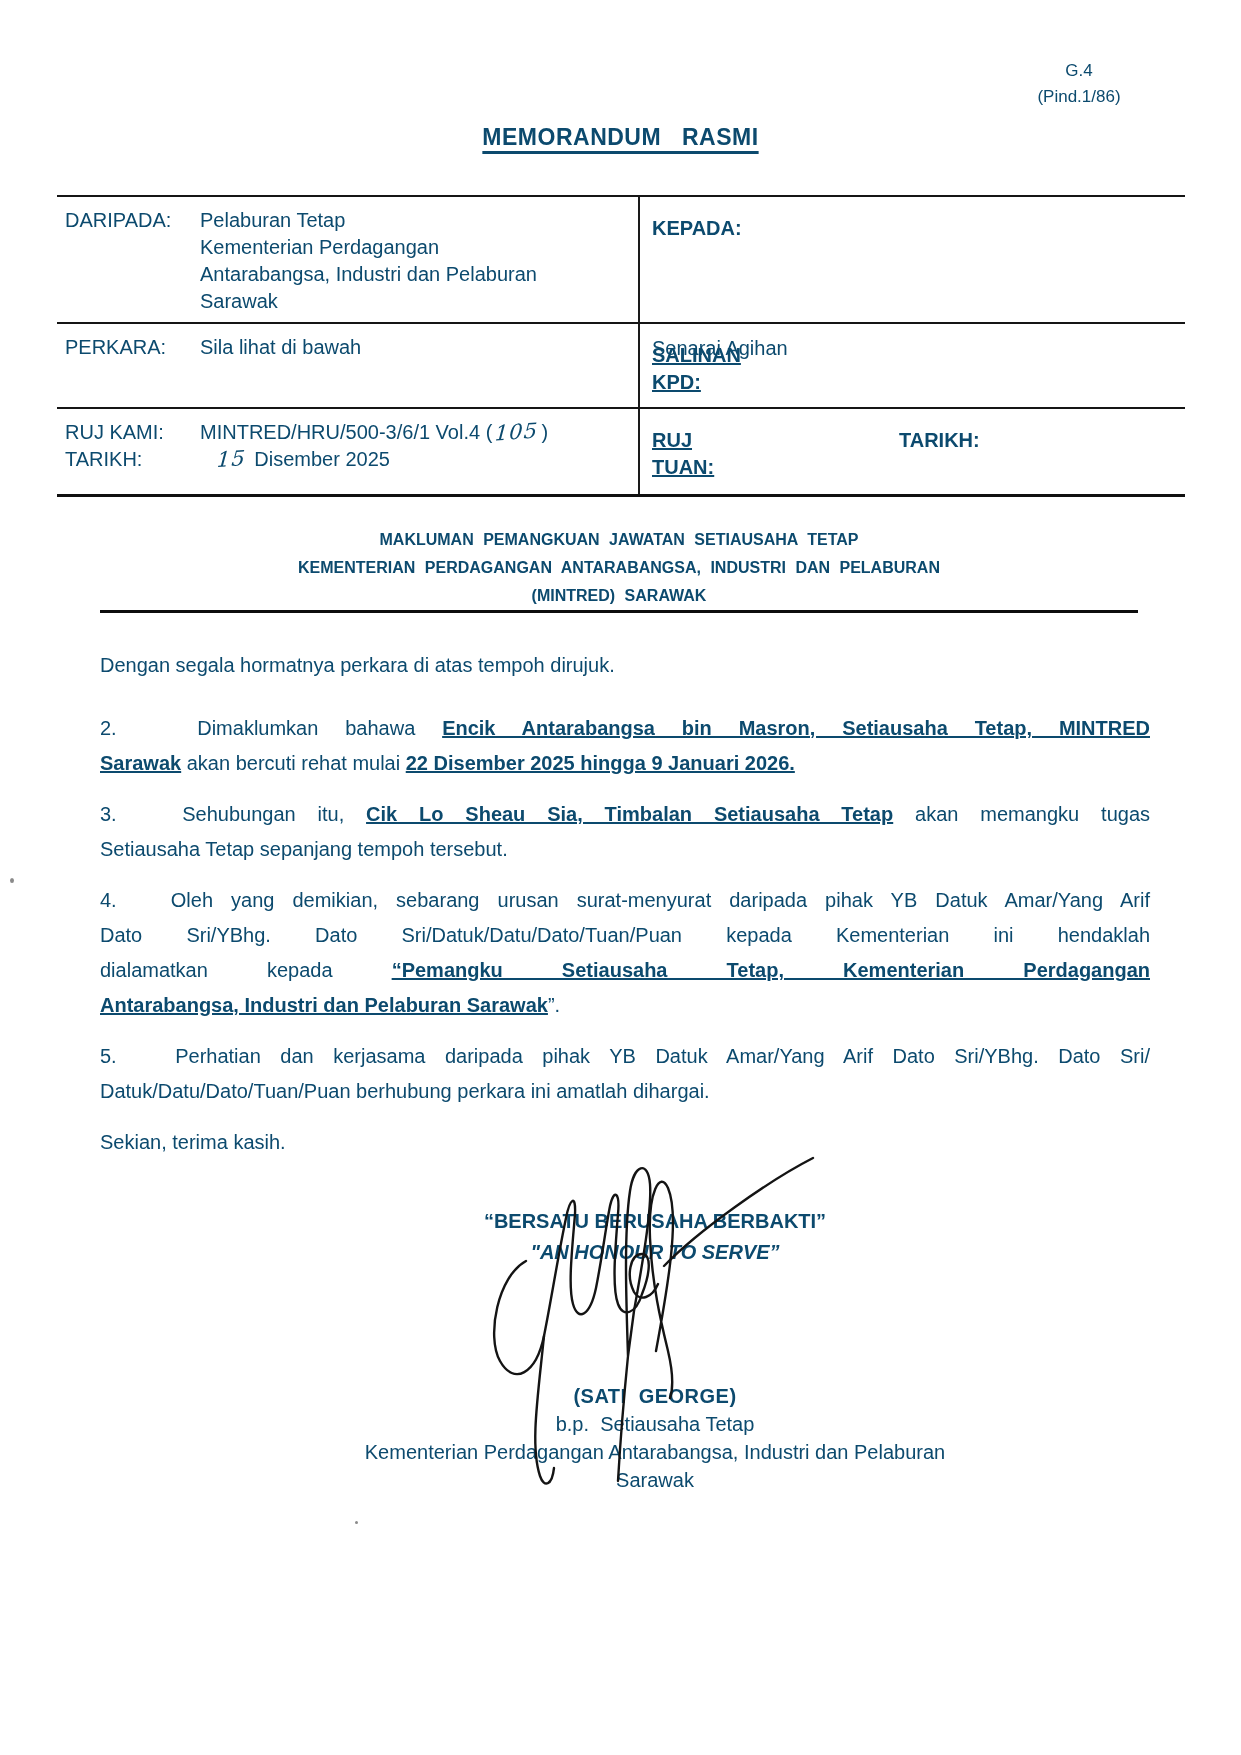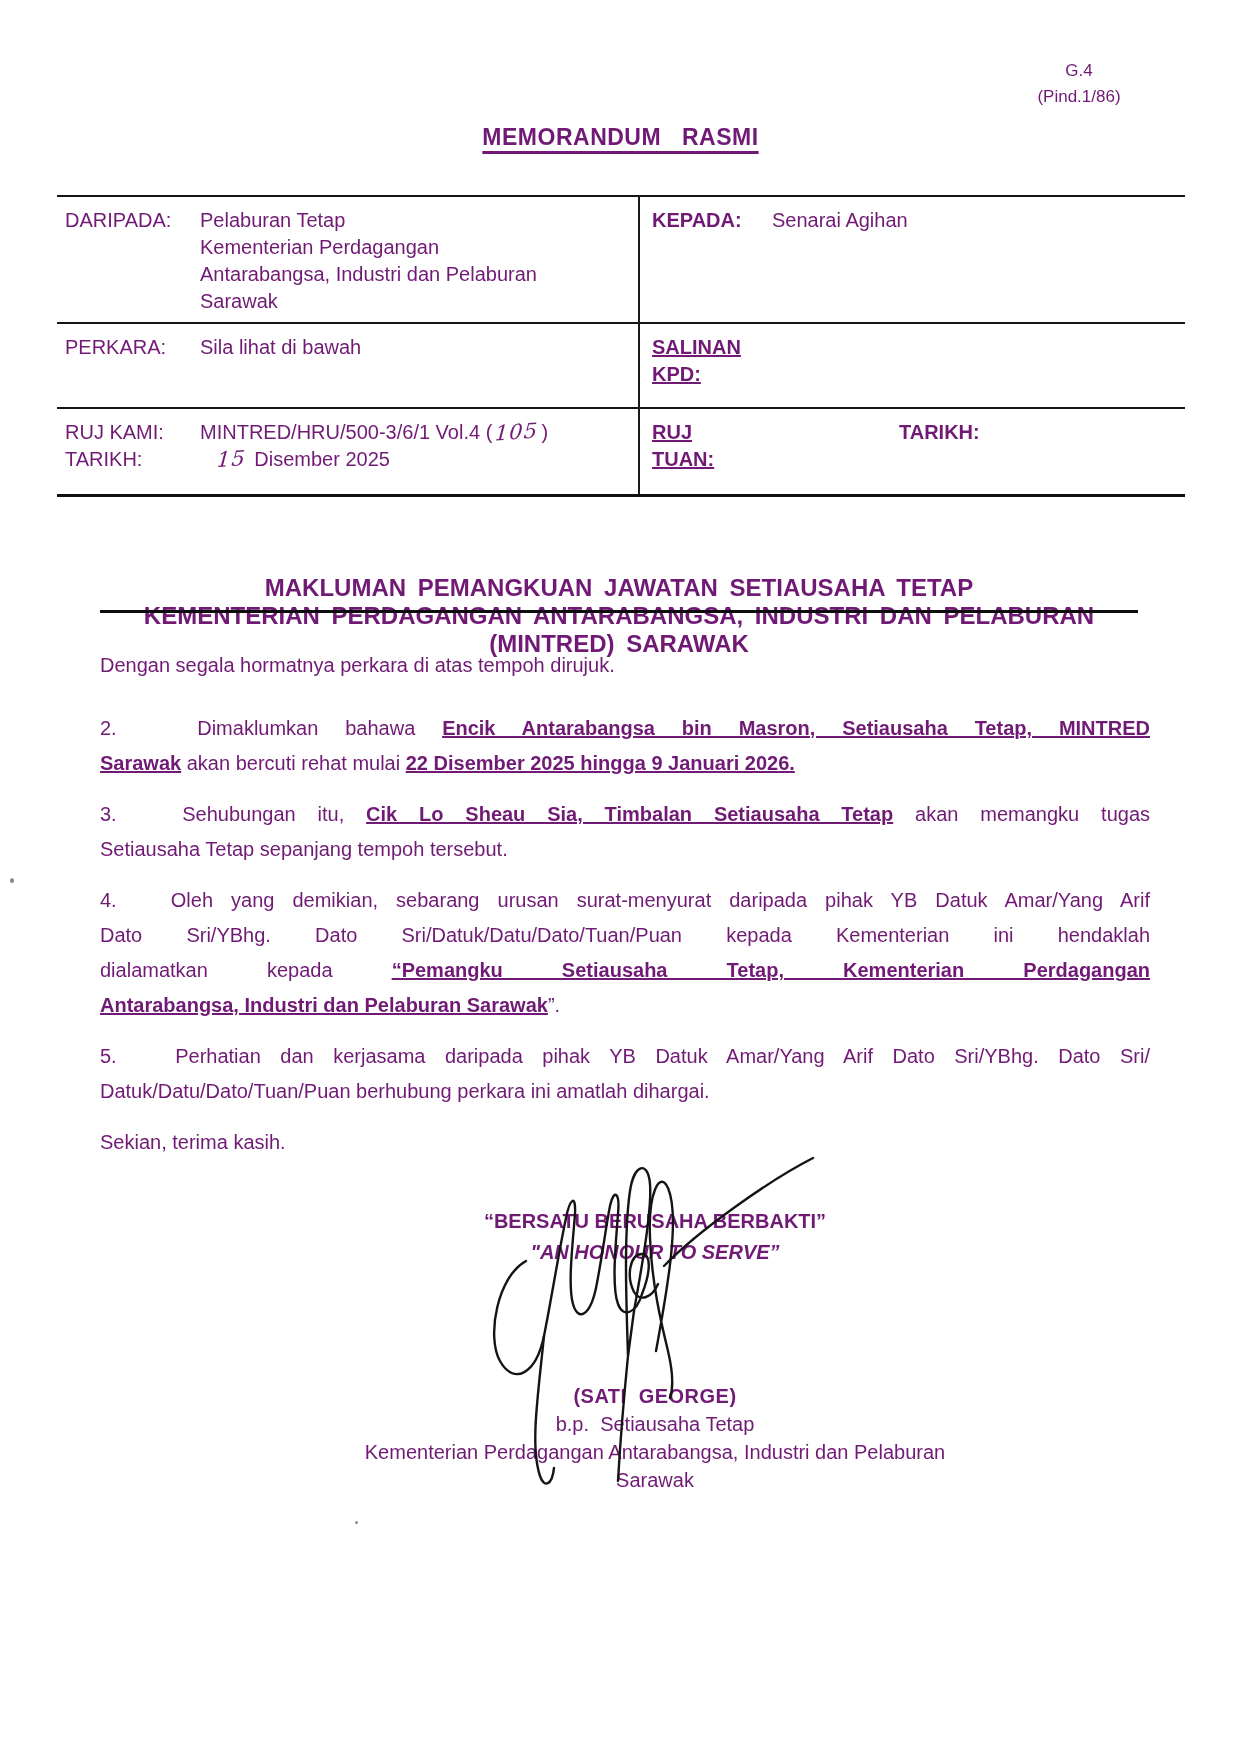--- a/index.html
+++ b/index.html
@@ -2,21 +2,21 @@
 <html><head>
 <meta charset="utf-8">
 <style>
   html,body{margin:0;padding:0;background:#e8e8e8;}
   .page{
     position:relative;
     width:1241px;
     height:1755px;
     background:#ffffff;
     font-family:"Liberation Sans", sans-serif;
-    color:#701a75;
+    color:#0c4a6e;
     overflow:hidden;
   }
   .b{font-weight:bold;text-decoration:underline;}
 
   
   .form-code{
     position:absolute; left:1013px; top:58px; width:132px;
     text-align:center; font-size:17px; line-height:26px;
   }
 
@@ -33,40 +33,39 @@
     position:absolute; left:57px; top:195px; width:1128px; height:297px;
     border-top:2px solid #151515; border-bottom:3px solid #101010;
     font-size:20px; line-height:27px;
   }
   .vdiv{position:absolute; left:581px; top:0; bottom:0; width:2px; background:#1a1a1a;}
   .hrow{position:absolute; left:0; width:100%;}
   .row1{top:0; height:125px; border-bottom:2px solid #151515;}
   .row2{top:127px; height:83px; border-bottom:2px solid #151515;}
   .row3{top:212px; height:85px;}
   .cell-l{position:absolute; left:0; top:0; width:581px; height:100%; padding:10px 0 0 8px; box-sizing:border-box; display:flex;}
-  .cell-r{position:absolute; left:583px; top:0; width:545px; height:100%; padding:10px 0 0 12px; box-sizing:border-box; display:flex;}
+  .cell-r{position:absolute; left:583px; top:8px; width:545px; height:100%; padding:10px 0 0 12px; box-sizing:border-box; display:flex;flex-direction:column;}
   .lbl{font-weight:normal; flex:0 0 135px;}
   .lbl-r{font-weight:bold; flex:0 0 120px;}
   .val{flex:1 1 auto;}
   .stack{display:block;}
   .tarikh-right{position:absolute; left:247px; top:0; font-weight:bold;}
   .rel{position:relative; width:100%;}
   .hand{
     font-family:"DejaVu Serif", serif; font-style:italic;
     display:inline-block; transform:skewX(-8deg) rotate(-4deg);
     font-size:21px; letter-spacing:1px; padding:0 3px;
   }
   .day-ind{padding-left:14px;}
 
   
   .subject{
     position:absolute; left:100px; top:526px; width:1038px;
-    text-align:center; font-weight:bold; font-size:24px; line-height:28px;
+    text-align:center; font-weight:bold; font-size:16px; line-height:28px;
     word-spacing:5px;
-    margin-top:48px;
   }
   .subject-rule{position:absolute; left:100px; top:610px; width:1038px; height:3px; background:#0d0d0d;}
 
   
   .memo-body{
     position:absolute; left:100px; top:648px; width:1050px;
     font-size:20px; line-height:35px;
   }
   .para{margin:0 0 16px 0;}
   .para.first{margin-bottom:28px;}

